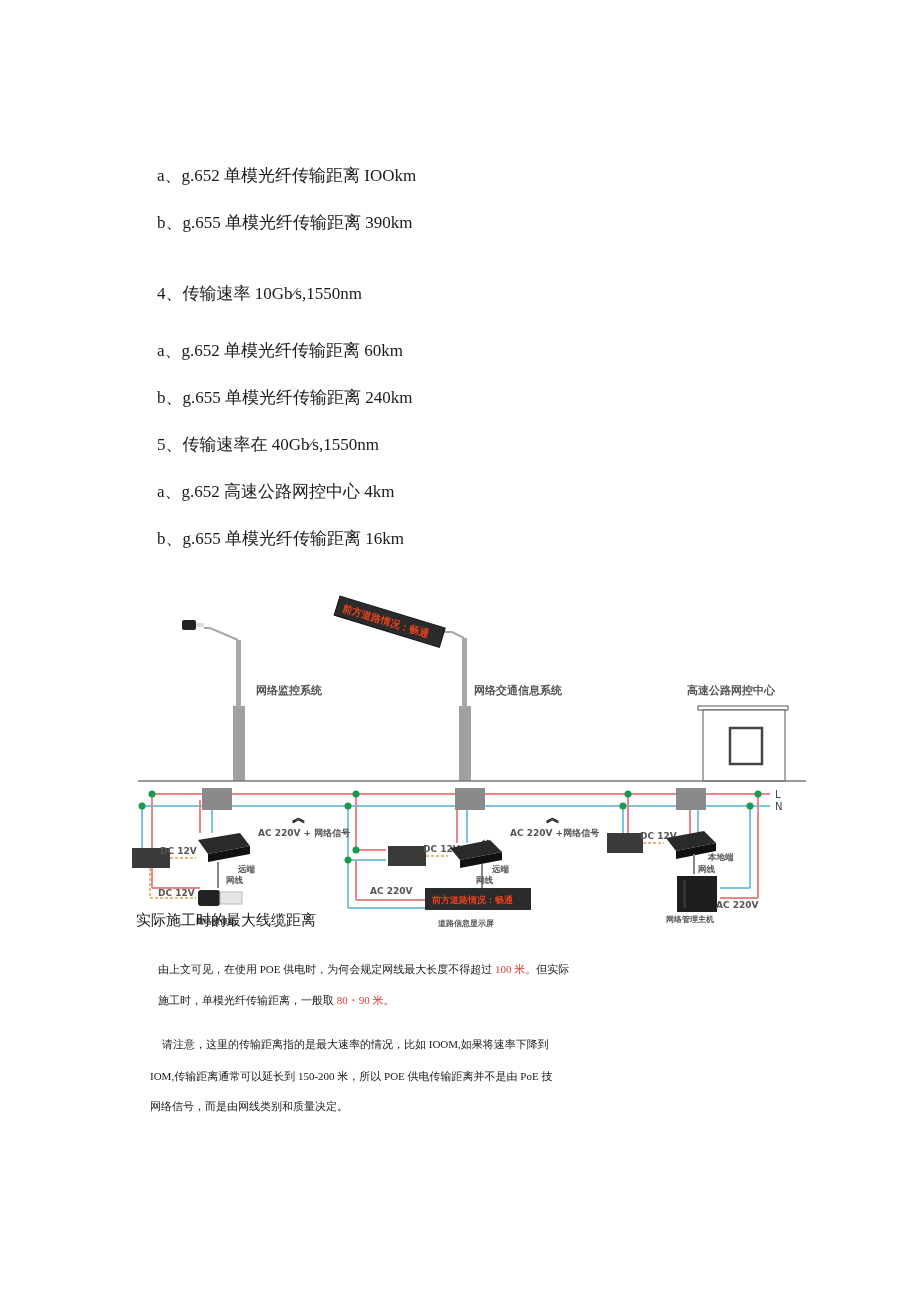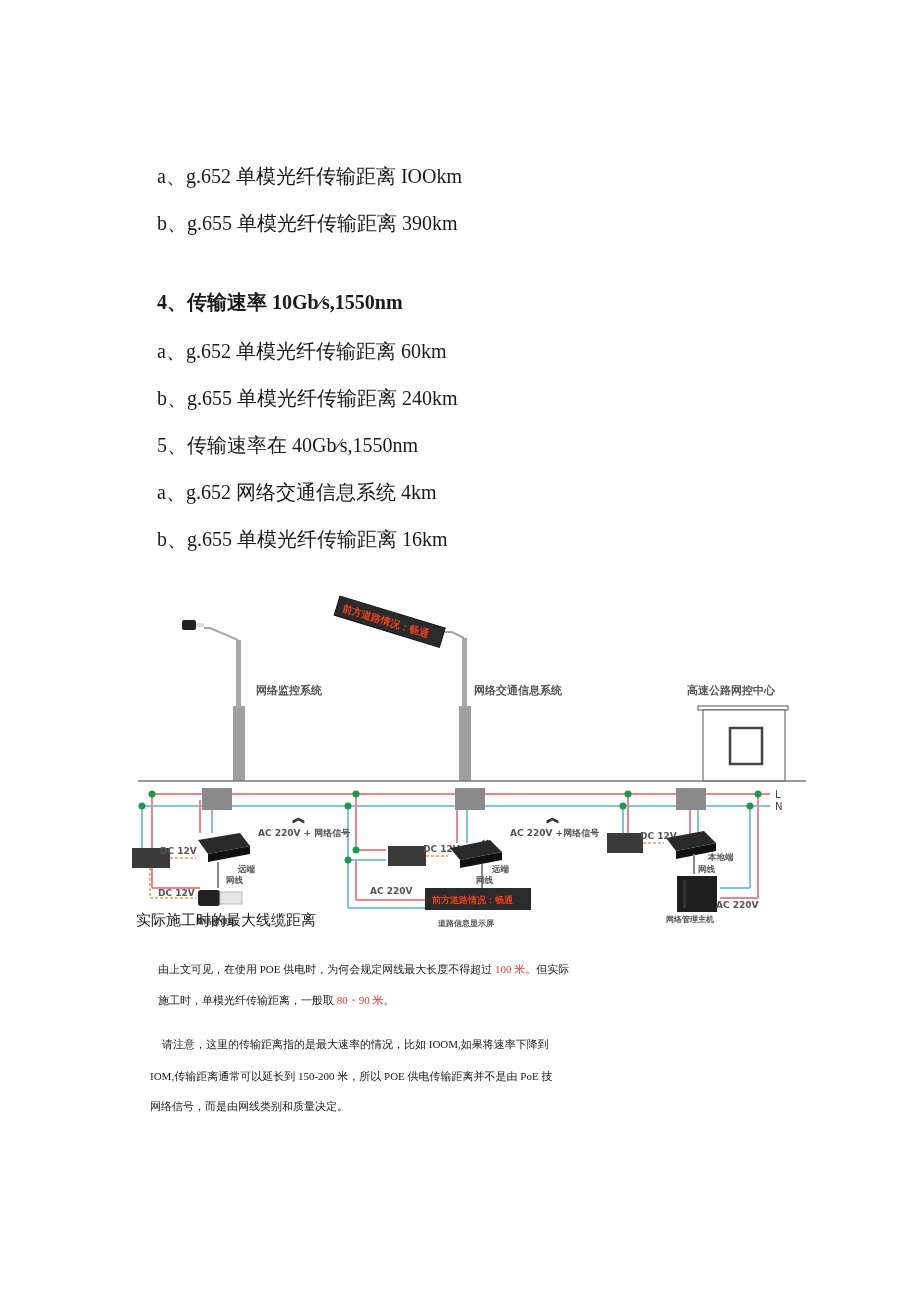--- a/index.html
+++ b/index.html
@@ -1,34 +1,34 @@
 <!DOCTYPE html>
 <html><head>
 <meta charset="utf-8">
 <style>
   html, body { margin: 0; padding: 0; background: #ffffff; }
   body { width: 920px; height: 1301px; position: relative; overflow: hidden;
          font-family: "Liberation Serif", "DejaVu Serif", serif; color: #1a1a1a; }
-  .line { position: absolute; font-size: 20px; line-height: 20px; white-space: nowrap; }
-  .bold { font-weight: bold; margin-top: 8px; }
+  .line { position: absolute; font-size: 17px; line-height: 20px; white-space: nowrap; }
+  .bold { font-weight: normal; }
   .red { color: #d9413a; }
   .para { position: absolute; font-size: 11px; line-height: 20px; white-space: nowrap; }
   #diagram { position: absolute; left: 130px; top: 588px; width: 690px; height: 340px; }
   .dlabel { font-family: "DejaVu Sans", sans-serif; font-weight: bold; fill: #555; }
 </style>
 </head>
 <body>
 
 <div class="line" style="left:157px;top:166px">a、g.652 单模光纤传输距离 IOOkm</div>
 <div class="line" style="left:157px;top:213px">b、g.655 单模光纤传输距离 390km</div>
 <div class="line bold" style="left:157px;top:284px"><span>4、传输速率 </span><span>10Gb∕s,1550nm</span></div>
 <div class="line" style="left:157px;top:341px">a、g.652 单模光纤传输距离 60km</div>
 <div class="line" style="left:157px;top:388px">b、g.655 单模光纤传输距离 240km</div>
 <div class="line" style="left:157px;top:435px">5、传输速率在 40Gb∕s,1550nm</div>
-<div class="line" style="left:157px;top:482px">a、g.652 网络交通信息系统 4km</div>
+<div class="line" style="left:157px;top:482px">a、g.652 高速公路网控中心 4km</div>
 <div class="line" style="left:157px;top:529px">b、g.655 单模光纤传输距离 16km</div>
 
 <svg id="diagram" viewBox="0 0 690 340" xmlns="http://www.w3.org/2000/svg">
 
   <g>
     <rect x="103" y="118" width="12" height="75" fill="#a0a0a0"></rect>
     <rect x="106" y="52" width="5" height="68" fill="#a8a8a8"></rect>
     <polyline points="108,52 80,40 74,40" fill="none" stroke="#a8a8a8" stroke-width="2"></polyline>
     <rect x="52" y="32" width="14" height="10" rx="2" fill="#222"></rect>
     <rect x="66" y="35" width="8" height="4" fill="#ddd"></rect>

